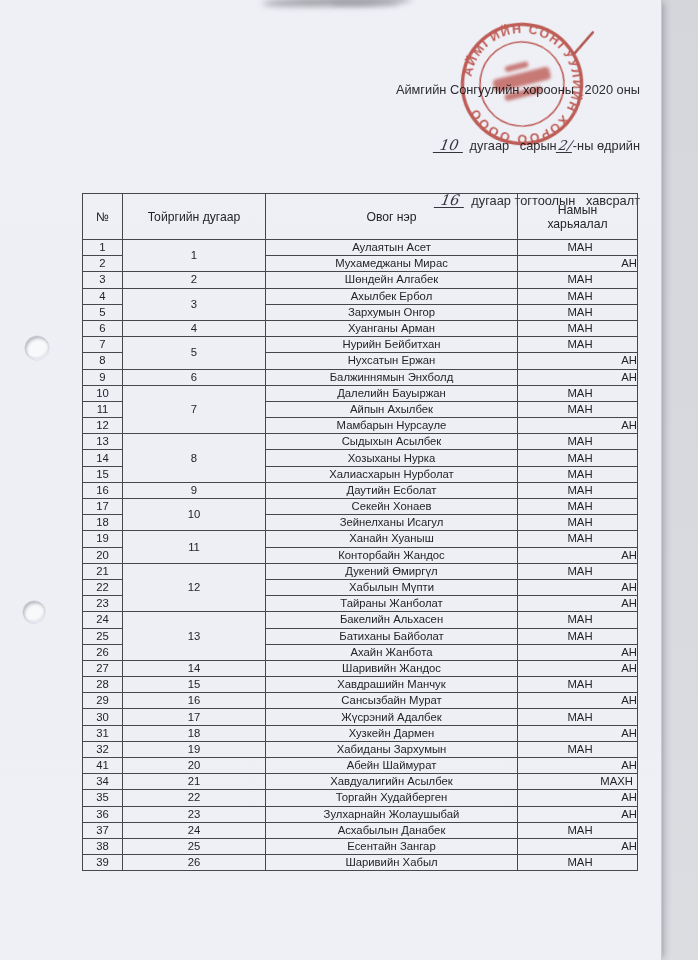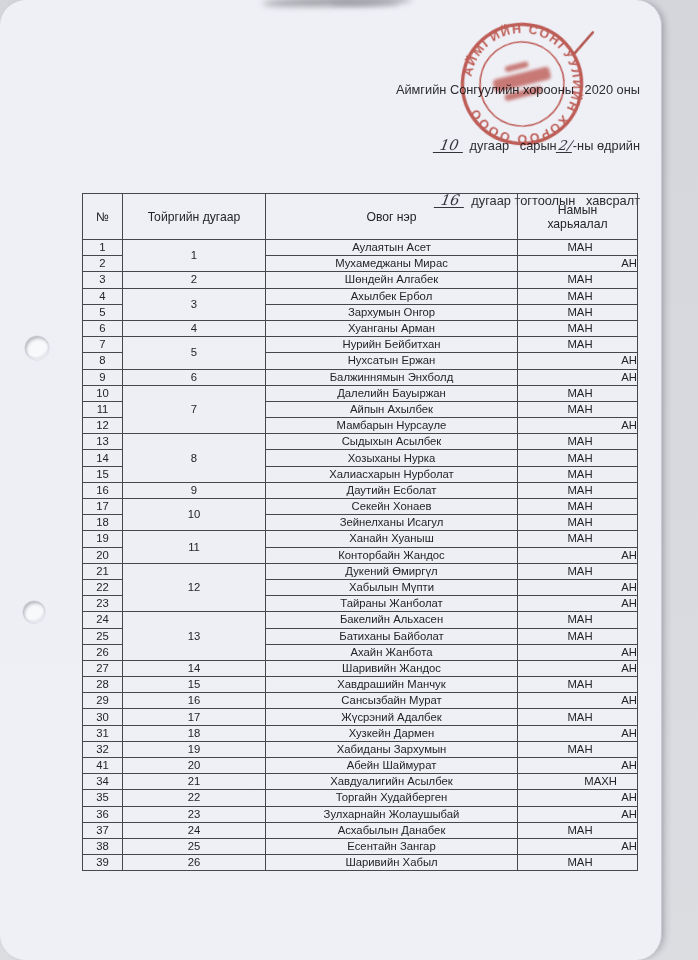--- a/index.html
+++ b/index.html
@@ -2,21 +2,21 @@
 <html><head>
 <meta charset="utf-8">
 <style>
   html,body{margin:0;padding:0;background:#b9bac0;}
   .scan{position:relative;width:698px;height:960px;overflow:hidden;
         background:linear-gradient(180deg,#d5d6db 0%,#d9dadf 60%,#dcdde1 100%);
         font-family:"Liberation Sans",sans-serif;color:#2a2a2e;}
   .page{position:absolute;left:0;top:0;width:661px;height:960px;
         background:linear-gradient(180deg,#eff0f6 0%,#edeff5 55%,#eef0f5 100%);
         border-right:1px solid #c9cad1;
-        box-shadow:4px 0 7px -2px rgba(70,72,85,.38);border-radius:26px;}
+        box-shadow:4px 0 7px -2px rgba(70,72,85,.38);}
   .top-smudge{position:absolute;left:262px;top:-3px;width:150px;height:9px;
         background:rgba(95,96,102,.55);filter:blur(3px);border-radius:50%;
         transform:rotate(-1.5deg);}
   .top-smudge2{position:absolute;left:330px;top:2px;width:70px;height:5px;
         background:rgba(120,121,128,.35);filter:blur(2.5px);border-radius:50%;}
 
   
   .appendix{position:absolute;left:348px;top:44px;width:292px;text-align:right;
         font-size:12.8px;line-height:18.5px;color:#2c2c31;white-space:pre;}
   .appendix .line{display:block;}
@@ -45,21 +45,21 @@
   
   table.list{position:absolute;left:82px;top:193px;width:555px;
         border-collapse:collapse;table-layout:fixed;}
   table.list th,table.list td{border:1px solid #46464b;padding:0;
         font-weight:normal;color:#242428;overflow:hidden;white-space:nowrap;}
   table.list th{height:45px;font-size:12.2px;line-height:14px;vertical-align:middle;text-align:center;}
   table.list td{height:15.2px;font-size:11.3px;line-height:13px;vertical-align:middle;text-align:center;}
   .hdr-narrow{display:block;max-width:80px;margin:4px auto;white-space:normal;}
   td.party.p-left{text-align:center;padding-left:5px;}
   td.party.p-center{text-align:right;}
-  td.party.p-right{text-align:right;padding-right:20px;}
+  td.party.p-right{text-align:right;padding-right:4px;}
 </style>
 </head>
 <body>
 
 <div class="scan">
   <div class="page">
 
     <div class="top-smudge"></div>
     <div class="top-smudge2"></div>
 

